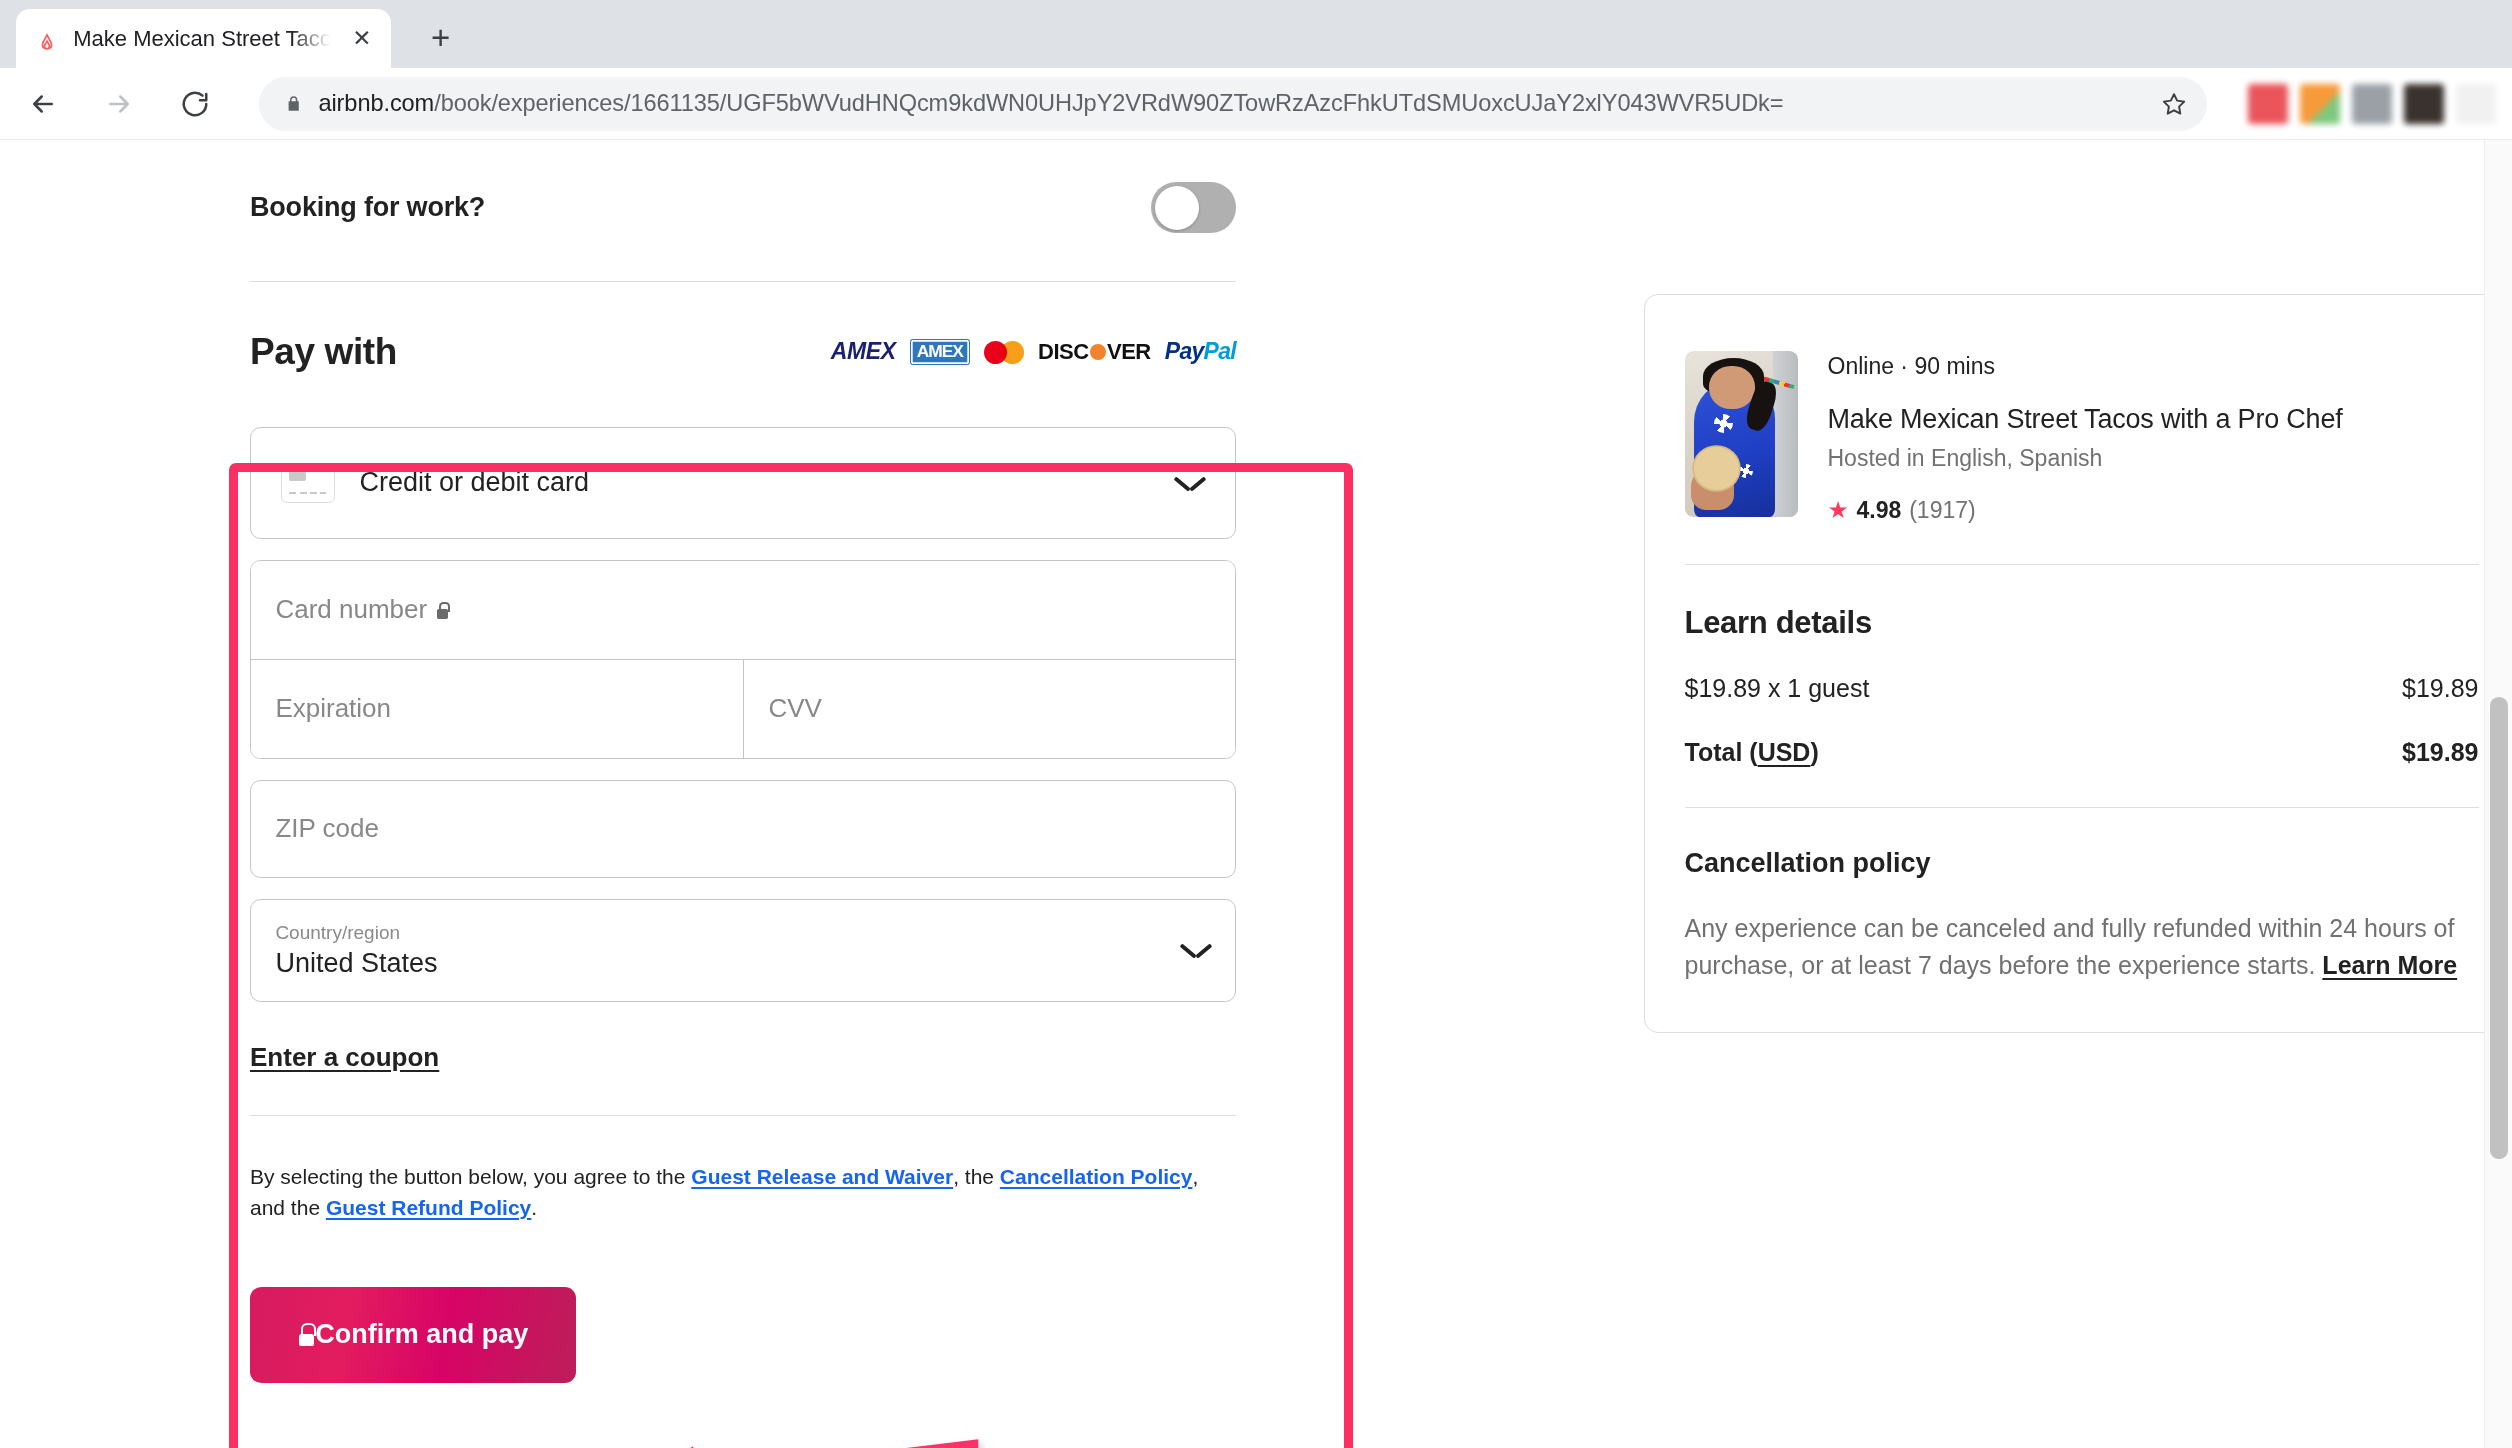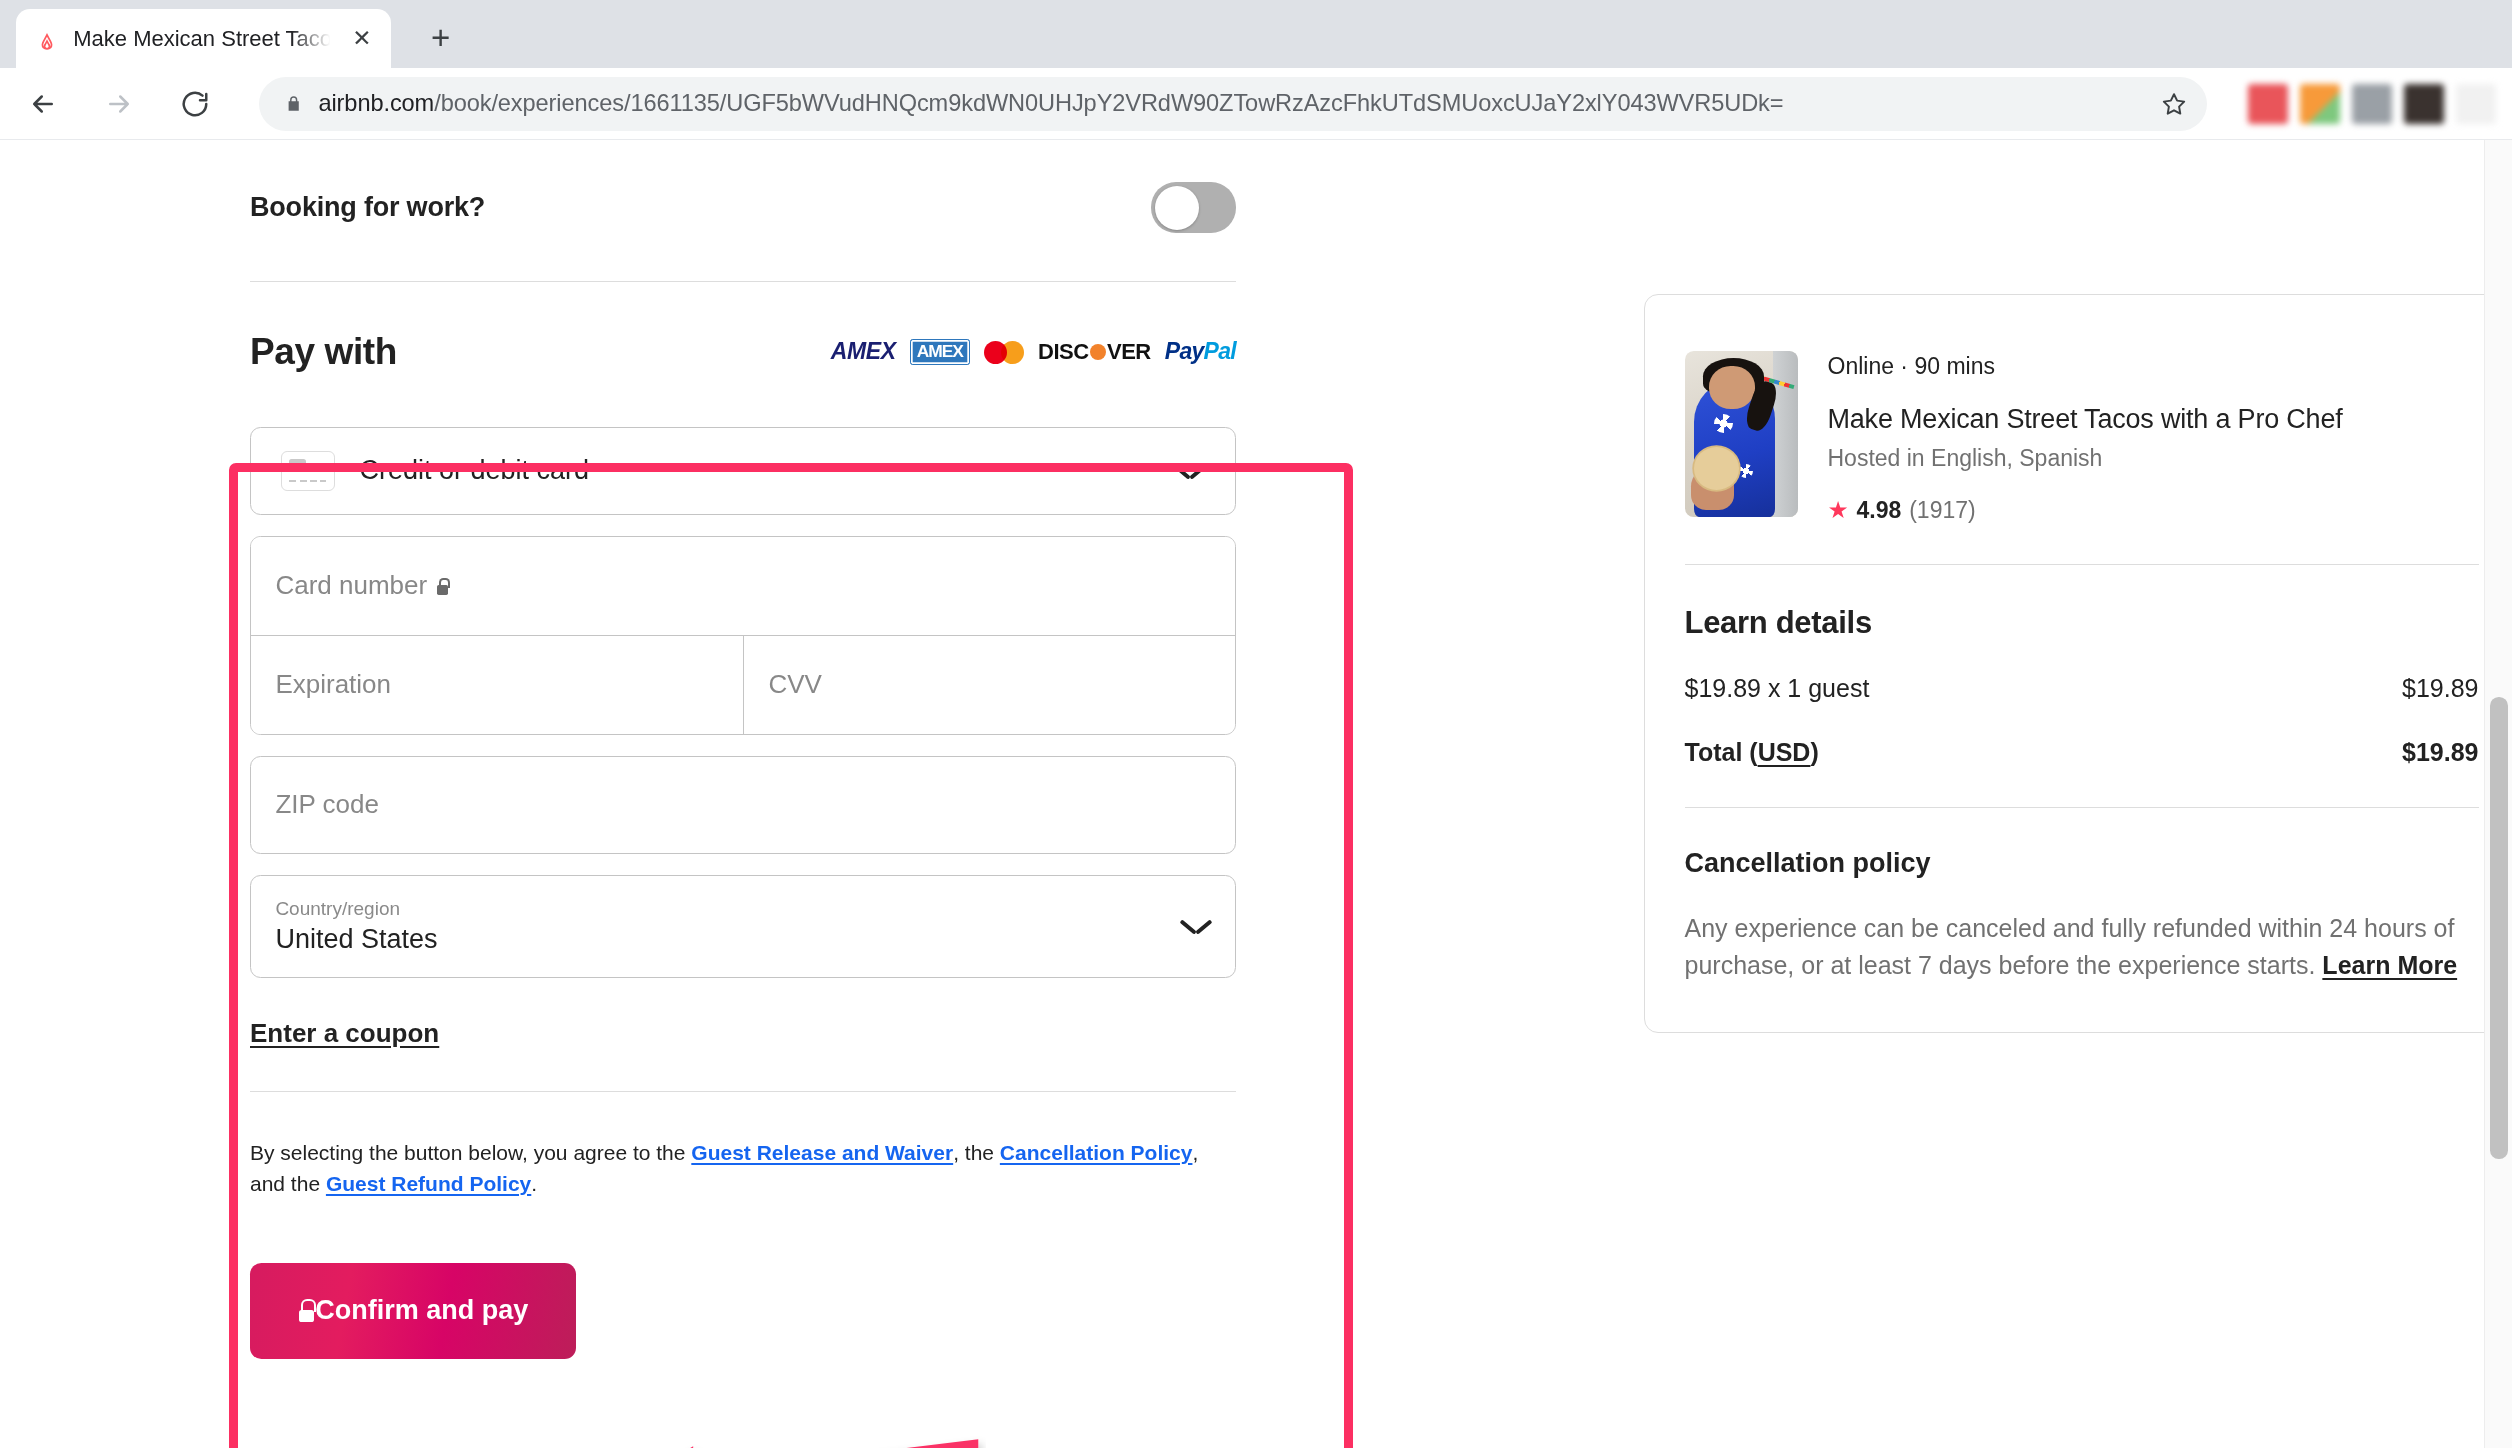--- a/index.html
+++ b/index.html
@@ -181,21 +181,21 @@
   .brand-discover .dot { display:inline-block;width:16.6px;height:16.6px;border-radius:50%;background:#f2822b; margin:0 0.9px; }
   .brand-paypal {
     font-size: 23px; font-weight: 800; font-style: italic; letter-spacing:-0.7px;
   }
   .brand-paypal .p1 { color:#003087; }
   .brand-paypal .p2 { color:#009cde; }
 
   
   .card-select {
     margin-top: 54px;
-    height: 88px;
+    height: 112px;
     border: 1.7px solid #c4c4c4;
     border-radius: 10.5px;
     display:flex; align-items:center;
     padding: 0 30px;
     gap: 24.4px;
     background:#fff;
   }
   .card-glyph {
     width: 54px; height: 40px;
     border: 1.7px solid #dddddd; border-radius: 6.1px;

